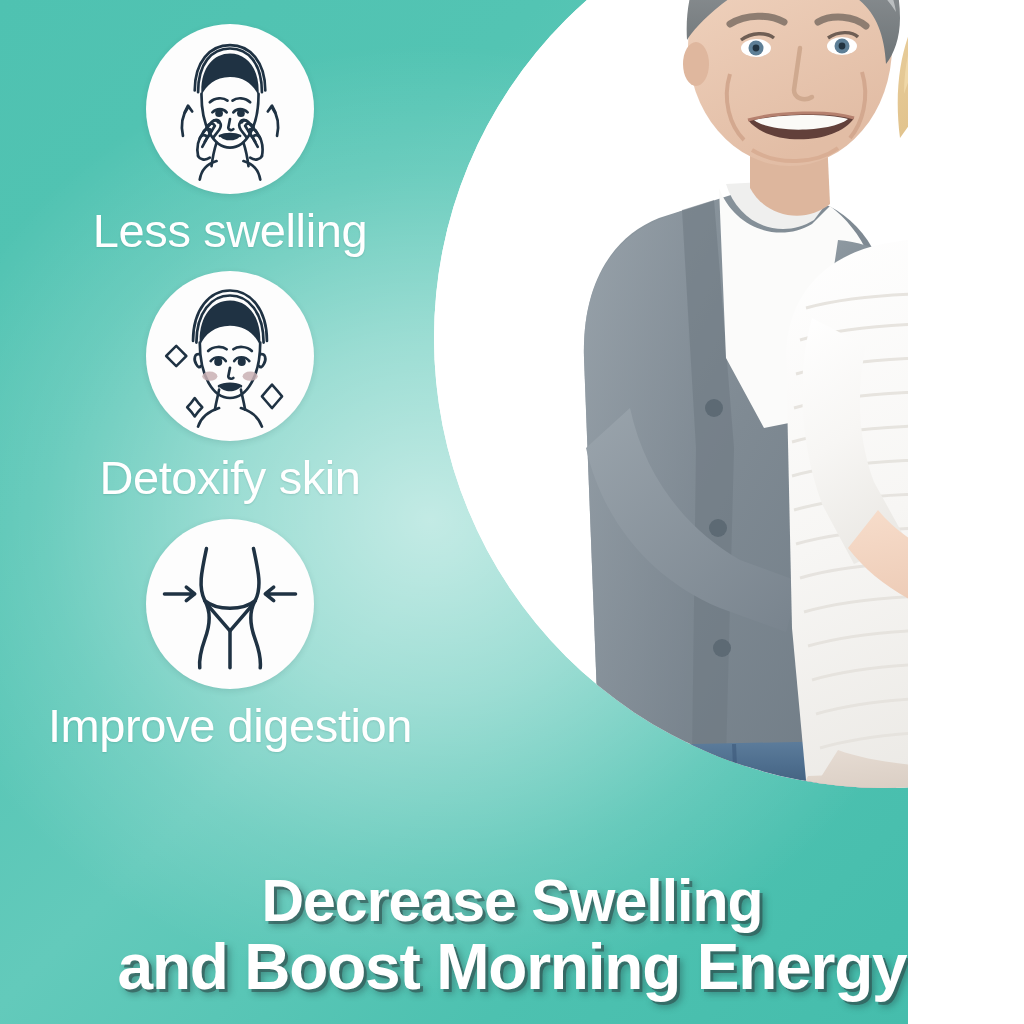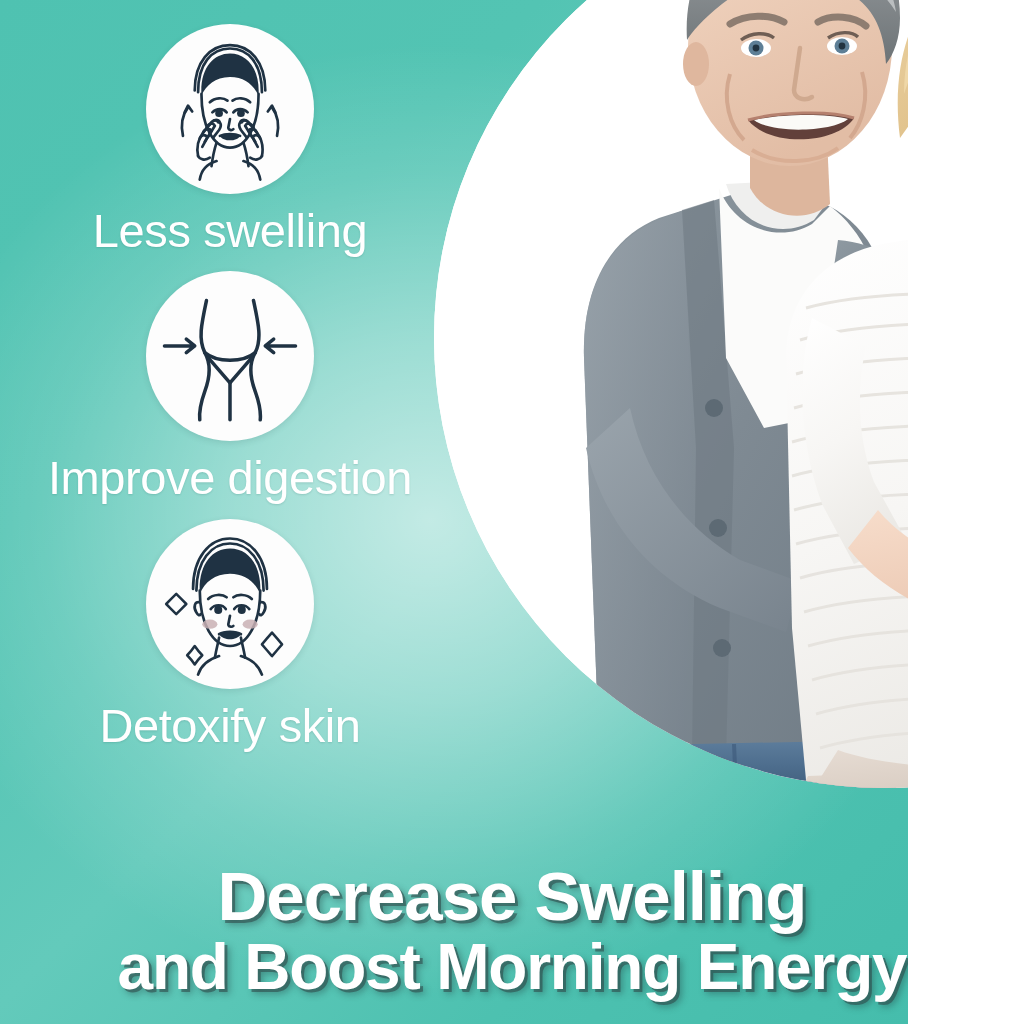--- a/index.html
+++ b/index.html
@@ -87,21 +87,21 @@
     z-index:6;
     color:#ffffff;
     font-weight:700;
     letter-spacing:-1px;
     text-shadow:
         3px 3px 0 rgba(45,70,70,0.55),
         5px 5px 7px rgba(30,60,60,0.40);
   }
   .headline .line1{
     display:block;
-    font-size:69px;
+    font-size:59px;
     line-height:1.06;
     margin-top:44px;
   }
   .headline .line2{
     display:block;
     font-size:64px;
     line-height:1.08;
     letter-spacing:-1.2px;
   }
 </style>
@@ -363,43 +363,20 @@
             <path d="M44 132 C41 118 44 106 50 98"></path>
             <path d="M46 104 L50 96 L55 103"></path>
             <path d="M156 132 C159 118 156 106 150 98"></path>
             <path d="M154 104 L150 96 L145 103"></path>
           </g>
         </svg>
       </div>
       <div class="benefit-label">Less swelling</div>
     </div>
 
-    <div class="benefit wide">
-      <div class="icon-circle">
-        <svg viewBox="0 0 200 200" xmlns="http://www.w3.org/2000/svg" aria-hidden="true">
-          <g fill="none" stroke="#1f3243" stroke-width="4.2" stroke-linecap="round" stroke-linejoin="round">
-
-            <path d="M72 34 C66 62 62 80 70 96 C78 110 76 126 70 142 C65 156 63 166 64 176"></path>
-
-            <path d="M128 34 C134 62 138 80 130 96 C122 110 124 126 130 142
-                     C135 156 137 166 136 176"></path>
-
-            <path d="M70 96 C84 108 116 108 130 96"></path>
-
-            <path d="M74 102 L100 132 L126 102"></path>
-            <path d="M100 132 L100 176"></path>
-
-            <path d="M22 88 L58 88 M48 80 L58 88 L48 96"></path>
-            <path d="M178 88 L142 88 M152 80 L142 88 L152 96"></path>
-          </g>
-        </svg>
-      </div>
-      <div class="benefit-label">Improve digestion</div>
-    </div>
-
     <div class="benefit">
       <div class="icon-circle">
         <svg viewBox="0 0 200 200" xmlns="http://www.w3.org/2000/svg" aria-hidden="true">
           <g fill="none" stroke="#1f3243" stroke-width="3.2" stroke-linecap="round" stroke-linejoin="round">
 
             <path d="M82 164 C84 152 86 146 87 140 M118 164 C116 152 114 146 113 140"></path>
             <path d="M62 184 C66 172 74 166 87 162 M138 184 C134 172 126 166 113 162"></path>
 
             <path d="M64 84 C64 124 80 150 100 150 C120 150 136 124 136 84"></path>
 
@@ -432,20 +409,43 @@
                      C30 106 30 106 24 100 C30 94 30 94 36 88 Z" stroke-width="3"></path>
             <path d="M150 134 C156 141 156 141 162 148 C156 155 156 155 150 162
                      C144 155 144 155 138 148 C144 141 144 141 150 134 Z" stroke-width="3"></path>
             <path d="M58 150 C62 156 62 156 67 161 C62 166 62 166 58 172
                      C54 166 54 166 49 161 C54 156 54 156 58 150 Z" stroke-width="3"></path>
           </g>
         </svg>
       </div>
       <div class="benefit-label">Detoxify skin</div>
     </div>
+
+    <div class="benefit wide">
+      <div class="icon-circle">
+        <svg viewBox="0 0 200 200" xmlns="http://www.w3.org/2000/svg" aria-hidden="true">
+          <g fill="none" stroke="#1f3243" stroke-width="4.2" stroke-linecap="round" stroke-linejoin="round">
+
+            <path d="M72 34 C66 62 62 80 70 96 C78 110 76 126 70 142 C65 156 63 166 64 176"></path>
+
+            <path d="M128 34 C134 62 138 80 130 96 C122 110 124 126 130 142
+                     C135 156 137 166 136 176"></path>
+
+            <path d="M70 96 C84 108 116 108 130 96"></path>
+
+            <path d="M74 102 L100 132 L126 102"></path>
+            <path d="M100 132 L100 176"></path>
+
+            <path d="M22 88 L58 88 M48 80 L58 88 L48 96"></path>
+            <path d="M178 88 L142 88 M152 80 L142 88 L152 96"></path>
+          </g>
+        </svg>
+      </div>
+      <div class="benefit-label">Improve digestion</div>
+    </div>
   </div>
 
   <div class="headline">
     <span class="line1">Decrease Swelling</span>
     <span class="line2">and Boost Morning Energy</span>
   </div>
 
 </div>
 
 </body></html>

